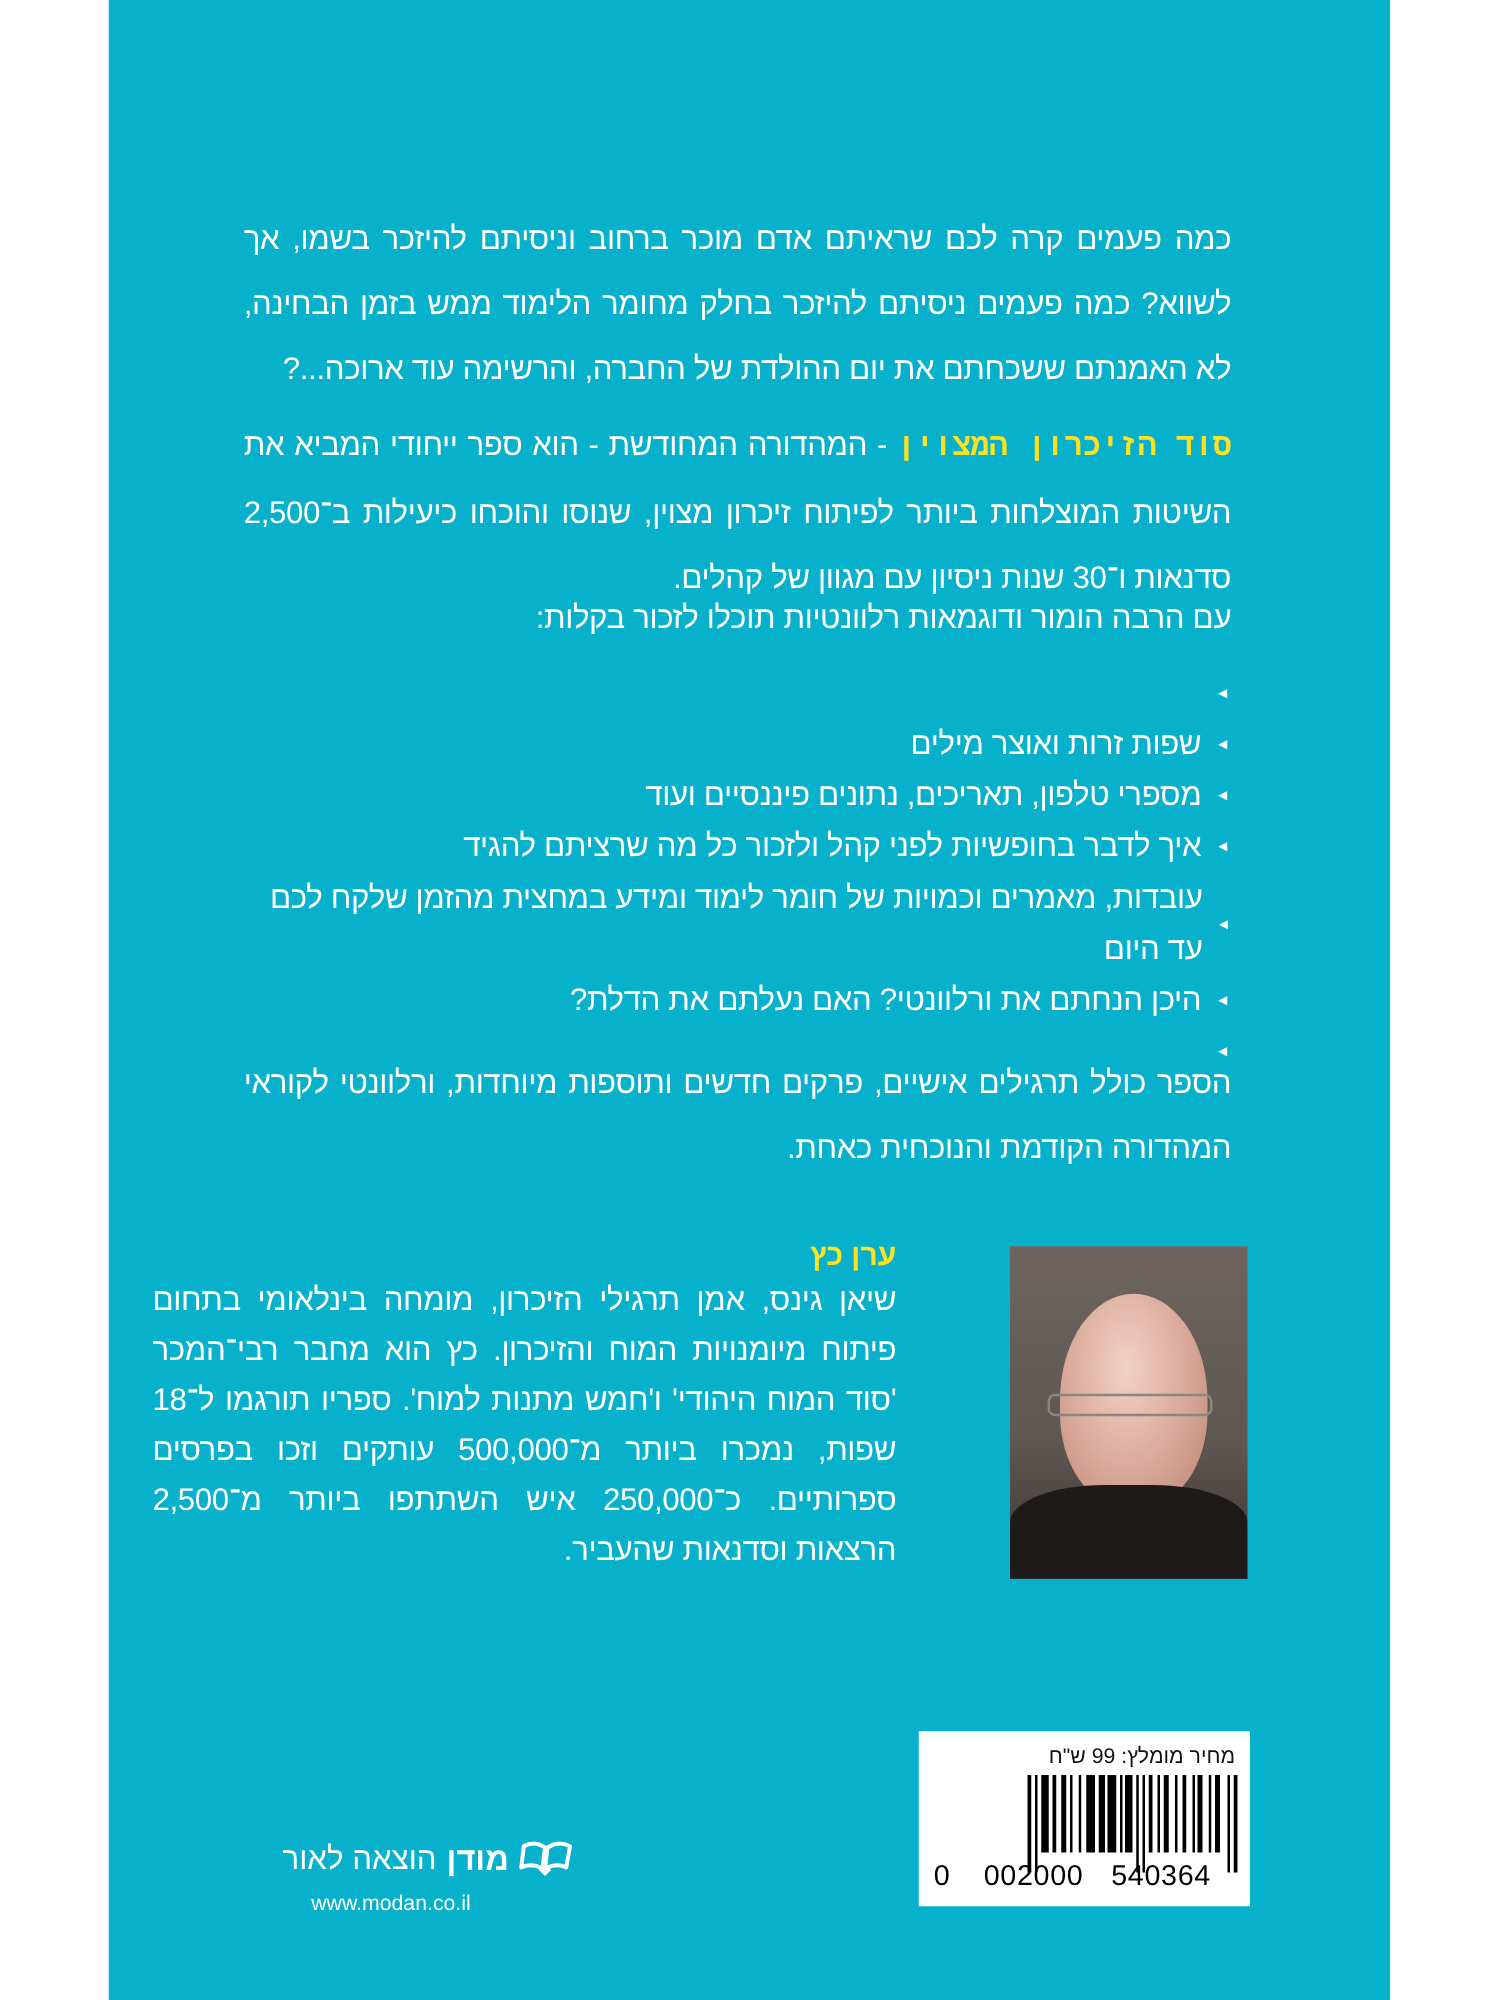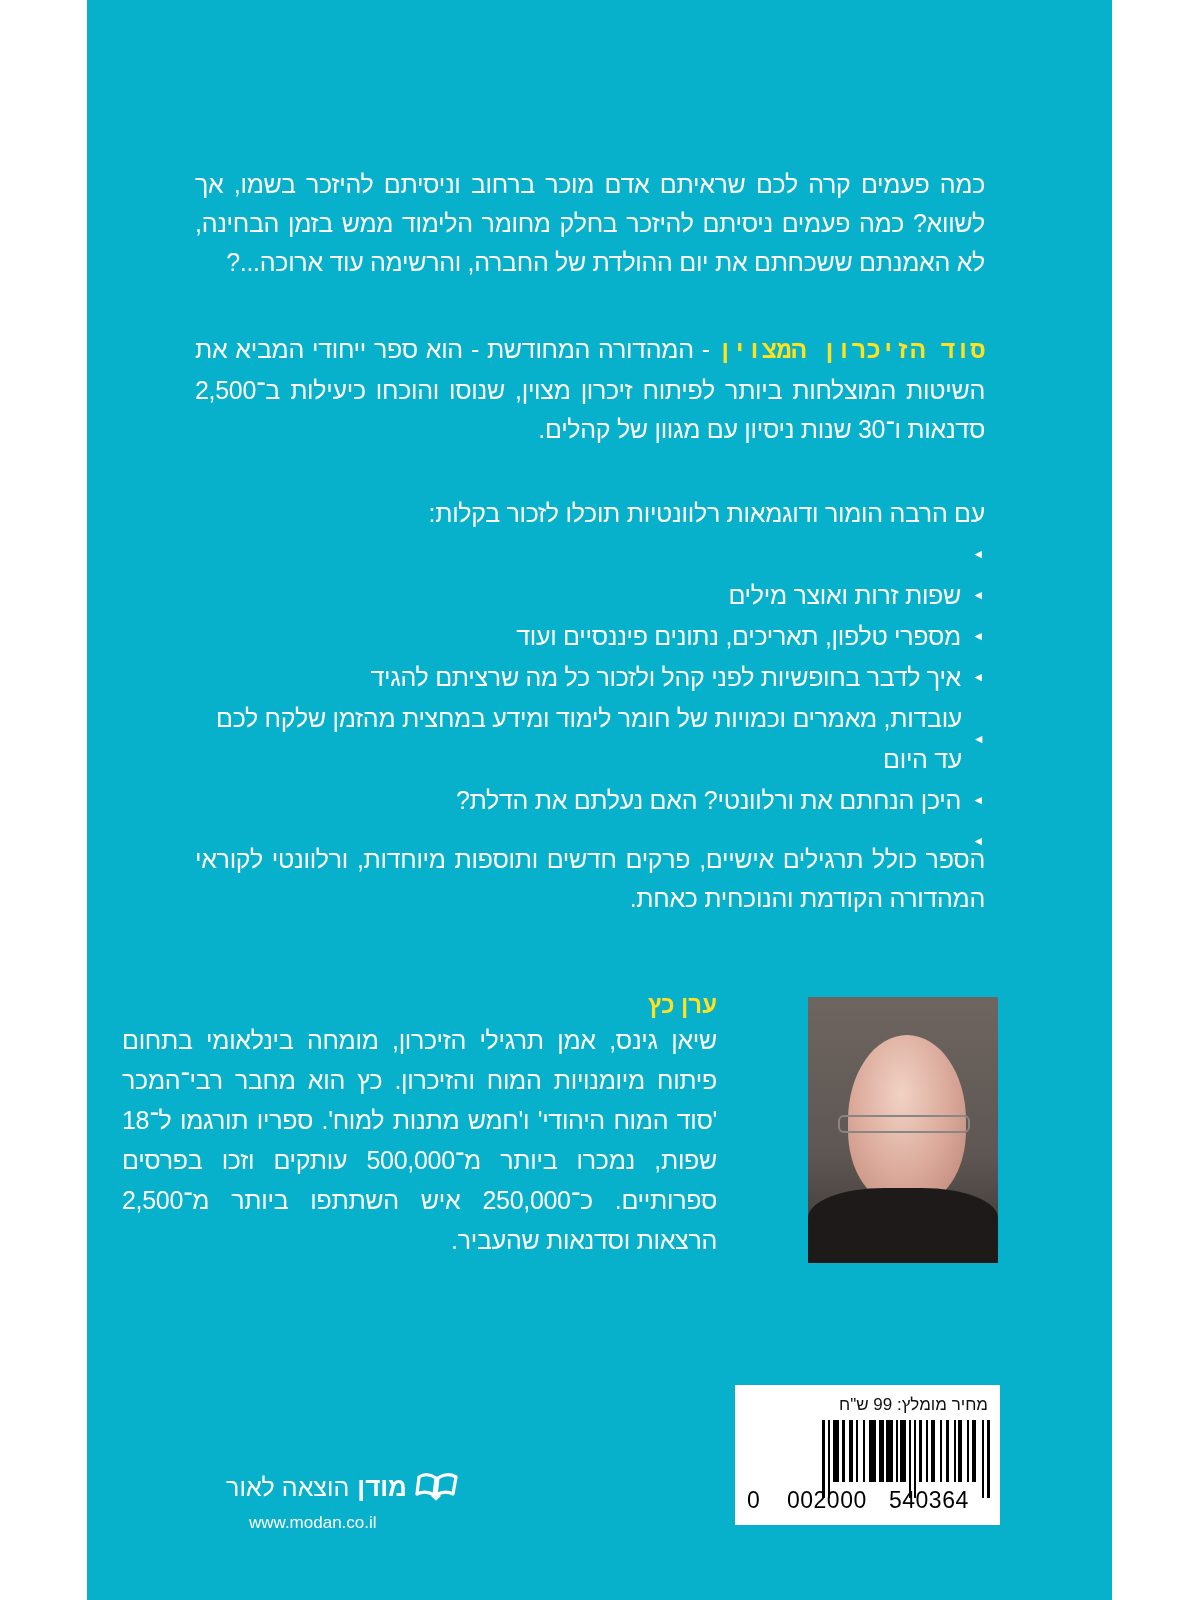--- a/index.html
+++ b/index.html
@@ -26,32 +26,32 @@
     .text-col {
       position: absolute;
       right: 127px;   
       width: 790px;
       direction: rtl;
       text-align: justify;
       text-align-last: right;
       font-family: "Liberation Sans", "DejaVu Sans", sans-serif;
       font-stretch: condensed;
       font-size: 25px;
-      line-height: 39px;
+      line-height: 52px;
       letter-spacing: -0.3px;
       color: #ffffff;
     }
     .p-intro { top: 165px; }
     .p-about { top: 330px; }
     .highlight {
       color: #ffe11f;
       font-weight: bold;
       font-family: Liberation Mono, monospace;
     }
-    .p-list-intro { top: 494px; }
+    .p-list-intro { top: 468px; }
     .bullets {
       position: absolute;
       right: 127px;
       top: 534px;
       width: 790px;
       margin: 0;
       padding: 0;
       list-style: none;
       direction: rtl;
       font-size: 25px;

